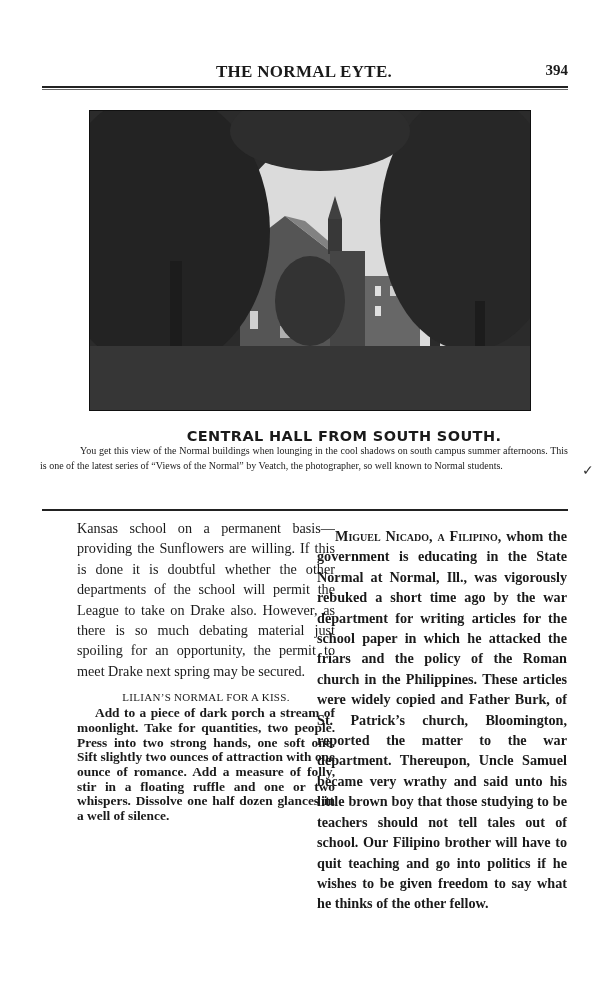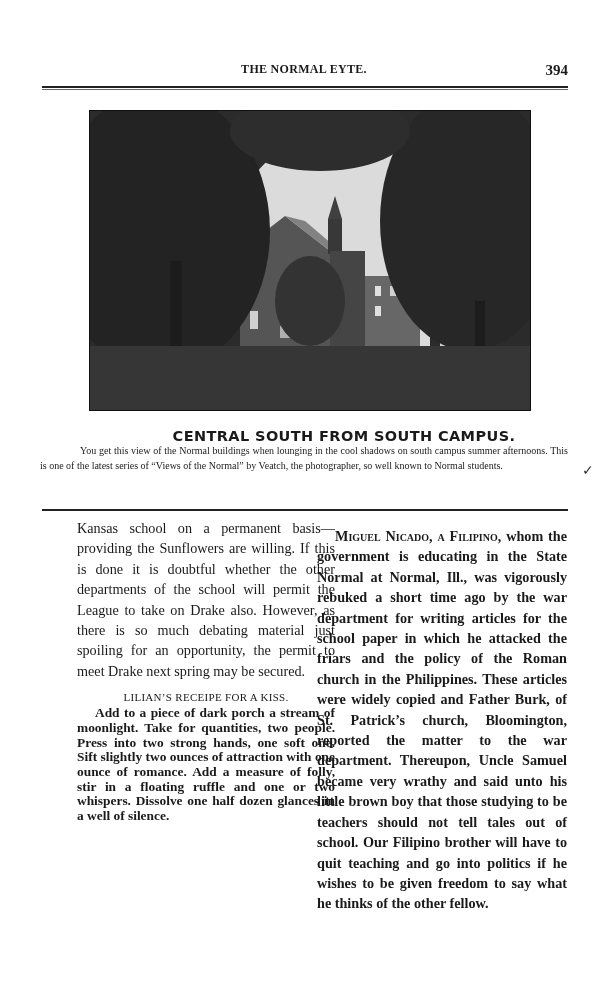--- a/index.html
+++ b/index.html
@@ -1,20 +1,20 @@
 <!DOCTYPE html>
 <html><head>
 <meta charset="utf-8">
 <style>
   html, body { margin: 0; padding: 0; background: #ffffff; }
   body { width: 608px; height: 997px; position: relative; overflow: hidden;
          font-family: "DejaVu Serif", "Liberation Serif", serif; color: #1a1a1a; }
   .running-head { position: absolute; left: 40px; top: 58px; width: 528px; height: 24px; }
   .running-title { position: absolute; left: 0; width: 100%; text-align: center; top: 4px;
-                   font-family: "Liberation Serif", serif; font-weight: bold; font-size: 12px; letter-spacing: 0.3px; }
+                   font-family: "Liberation Serif", serif; font-weight: bold; font-size: 17px; letter-spacing: 0.3px; }
   .page-number { position: absolute; right: 0; top: 4px; font-family: "Liberation Serif", serif;
                  font-weight: bold; font-size: 15px; }
   .rule-top { position: absolute; left: 42px; top: 86px; width: 526px; height: 2px; background: #222; }
   .rule-top2 { position: absolute; left: 42px; top: 89px; width: 526px; height: 1px; background: #666; }
   .photo-frame { position: absolute; left: 89px; top: 110px; width: 440px; height: 299px;
                  border: 1px solid #111; background: #2b2b2b; overflow: hidden; }
   .photo-frame svg { display: block; }
   .caption-title { position: absolute; left: 80px; top: 428px; width: 528px; text-align: center;
                    font-family: "DejaVu Sans", sans-serif; font-weight: bold; font-size: 14.5px; letter-spacing: 0.4px; }
   .caption-body { position: absolute; left: 40px; top: 443px; width: 528px; font-size: 10px; line-height: 15px;
@@ -76,29 +76,29 @@
     <ellipse cx="230" cy="20" rx="90" ry="40" fill="#303030"></ellipse>
     <ellipse cx="220" cy="190" rx="35" ry="45" fill="#363636"></ellipse>
     <rect x="80" y="150" width="12" height="120" fill="#1e1e1e"></rect>
     <rect x="385" y="190" width="10" height="70" fill="#1e1e1e"></rect>
 
     <rect x="0" y="235" width="440" height="64" fill="#3a3a3a"></rect>
     <rect width="440" height="299" fill="#000" opacity="0.05" filter="url(#grain)"></rect>
   </svg>
 </div>
 
-<div class="caption-title">CENTRAL SOUTH FROM SOUTH CAMPUS.</div>
+<div class="caption-title">CENTRAL HALL FROM SOUTH SOUTH.</div>
 <div class="caption-body">You get this view of the Normal buildings when lounging in the cool shadows on south campus summer afternoons. This is one of the latest series of “Views of the Normal” by Veatch, the photographer, so well known to Normal students.</div>
 <div class="mark">✓</div>
 
 <div class="rule-mid"></div>
 
 <div class="col col-left">
   <p class="p big">Kansas school on a permanent basis—providing the Sunflowers are willing. If this is done it is doubtful whether the other departments of the school will permit the League to take on Drake also. However, as there is so much debating material just spoiling for an opportunity, the permit to meet Drake next spring may be secured.</p>
   <div class="gap"></div>
-  <div class="subhead">LILIAN’S RECEIPE FOR A KISS.</div>
+  <div class="subhead">LILIAN’S NORMAL FOR A KISS.</div>
   <p class="p small indent">Add to a piece of dark porch a stream of moonlight. Take for quantities, two people. Press into two strong hands, one soft one. Sift slightly two ounces of attraction with one ounce of romance. Add a measure of folly, stir in a floating ruffle and one or two whispers. Dissolve one half dozen glances in a well of silence.</p>
 </div>
 
 <div class="col col-right">
   <div class="gap"></div>
   <p class="p big indent"><span class="sc">Miguel Nicado, a Filipino,</span><span> whom the government is educating in the State Normal at Normal, Ill., was vigorously rebuked a short time ago by the war department for writing articles for the school paper in which he attacked the friars and the policy of the Roman church in the Philippines. These articles were widely copied and Father Burk, of St. Patrick’s church, Bloomington, reported the matter to the war department. Thereupon, Uncle Samuel became very wrathy and said unto his little brown boy that those studying to be teachers should not tell tales out of school. Our Filipino brother will have to quit teaching and go into politics if he wishes to be given freedom to say what he thinks of the other fellow.</span></p>
 </div>
 
 </body></html>

